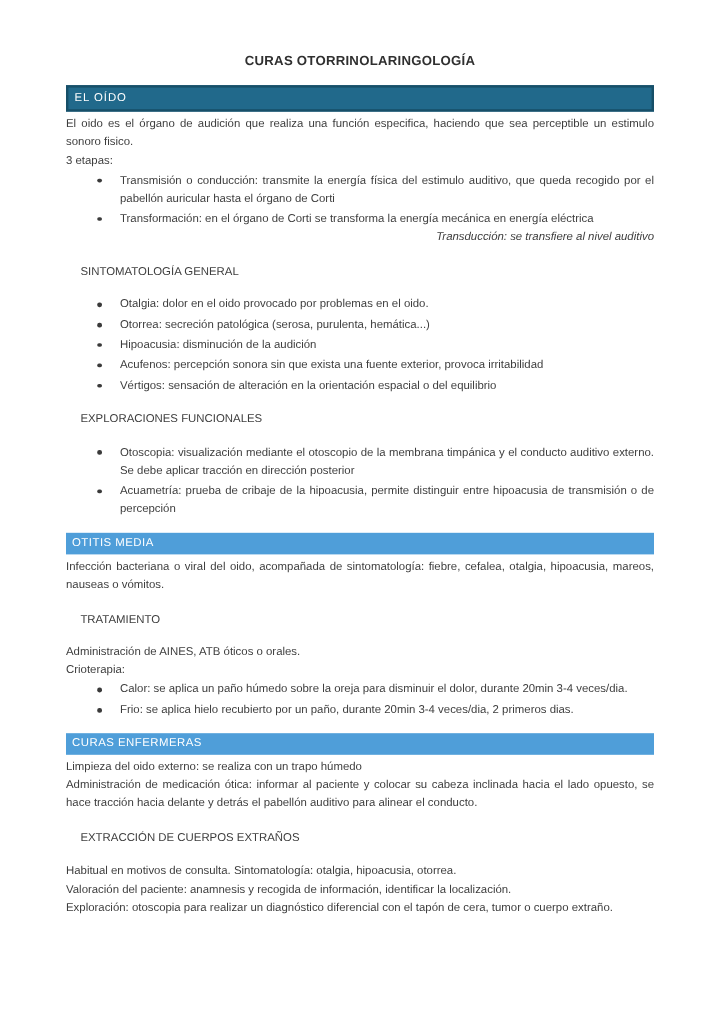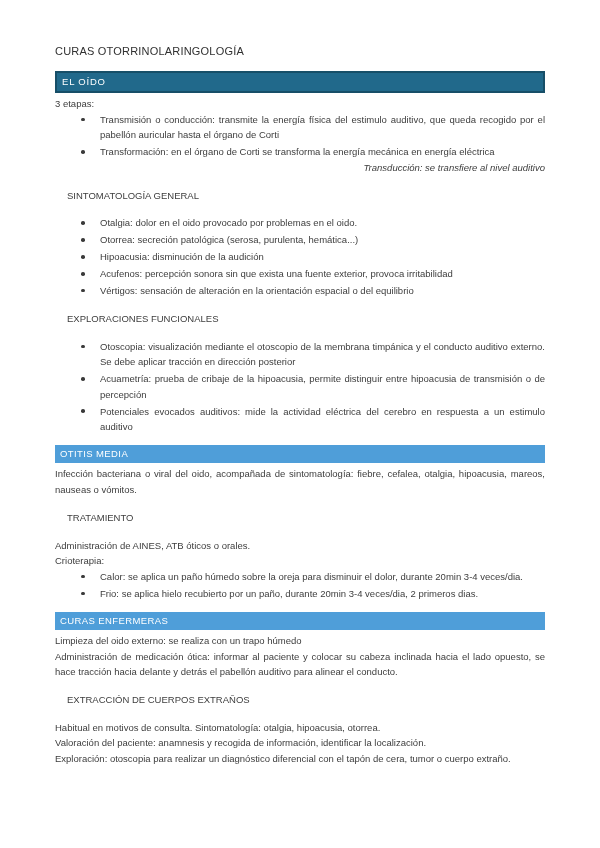--- a/index.html
+++ b/index.html
@@ -10,25 +10,25 @@
     box-sizing: border-box;
     background: #ffffff;
     padding: 44px 55px 0 55px;
     font-family: "Liberation Sans", sans-serif;
     color: #3d3d3d;
     overflow: hidden;
   }
   .doc-title {
     font-size: 11px;
     line-height: 14px;
-    text-align: left;
+    text-align: center;
     color: #303030;
     letter-spacing: 0.2px;
     margin: 0 0 13px 0;
-    font-weight: 400;
+    font-weight: 700;
   }
   .bar {
     box-sizing: border-box;
     width: 100%;
     color: #ffffff;
     font-weight: normal;
     font-size: 9.5px;
     line-height: 12px;
     padding: 3px 5px;
     margin: 0 0 3px 0;
@@ -80,20 +80,21 @@
 </style>
 </head>
 <body>
 
 <div class="page">
 
   <h1 class="doc-title">CURAS OTORRINOLARINGOLOGÍA</h1>
 
   <div class="bar bar-dark">EL OÍDO</div>
 
+  <p class="body-text">El oido es el órgano de audición que realiza una función especifica, haciendo que sea perceptible un estimulo sonoro fisico.</p>
   <p class="body-text no-justify">3 etapas:</p>
 
   <ul class="dotlist">
     <li>Transmisión o conducción: transmite la energía física del estimulo auditivo, que queda recogido por el pabellón auricular hasta el órgano de Corti</li>
     <li>
       <span>Transformación: en el órgano de Corti se transforma la energía mecánica en energía eléctrica</span>
       <div class="subline">Transducción: se transfiere al nivel auditivo</div>
     </li>
   </ul>
 
@@ -103,21 +104,20 @@
     <li>Otorrea: secreción patológica (serosa, purulenta, hemática...)</li>
     <li>Hipoacusia: disminución de la audición</li>
     <li>Acufenos: percepción sonora sin que exista una fuente exterior, provoca irritabilidad</li>
     <li>Vértigos: sensación de alteración en la orientación espacial o del equilibrio</li>
   </ul>
 
   <p class="plain-head mt-gap">EXPLORACIONES FUNCIONALES</p>
   <ul class="dotlist">
     <li>Otoscopia: visualización mediante el otoscopio de la membrana timpánica y el conducto auditivo externo. Se debe aplicar tracción en dirección posterior</li>
     <li>Acuametría: prueba de cribaje de la hipoacusia, permite distinguir entre hipoacusia de transmisión o de percepción</li>
-    <li>Potenciales evocados auditivos: mide la actividad eléctrica del cerebro en respuesta a un estimulo auditivo</li>
   </ul>
 
   <div class="bar bar-light mt-gap-sm">OTITIS MEDIA</div>
   <p class="body-text">Infección bacteriana o viral del oido, acompañada de sintomatología: fiebre, cefalea, otalgia, hipoacusia, mareos, nauseas o vómitos.</p>
 
   <p class="plain-head mt-gap">TRATAMIENTO</p>
   <p class="body-text no-justify">Administración de AINES, ATB óticos o orales.</p>
   <p class="body-text no-justify">Crioterapia:</p>
   <ul class="dotlist">
     <li>Calor: se aplica un paño húmedo sobre la oreja para disminuir el dolor, durante 20min 3-4 veces/dia.</li>

